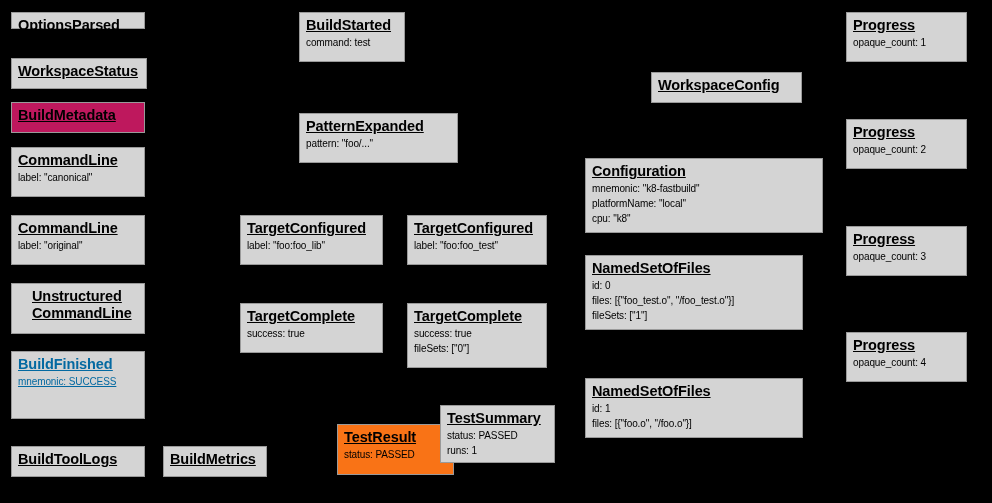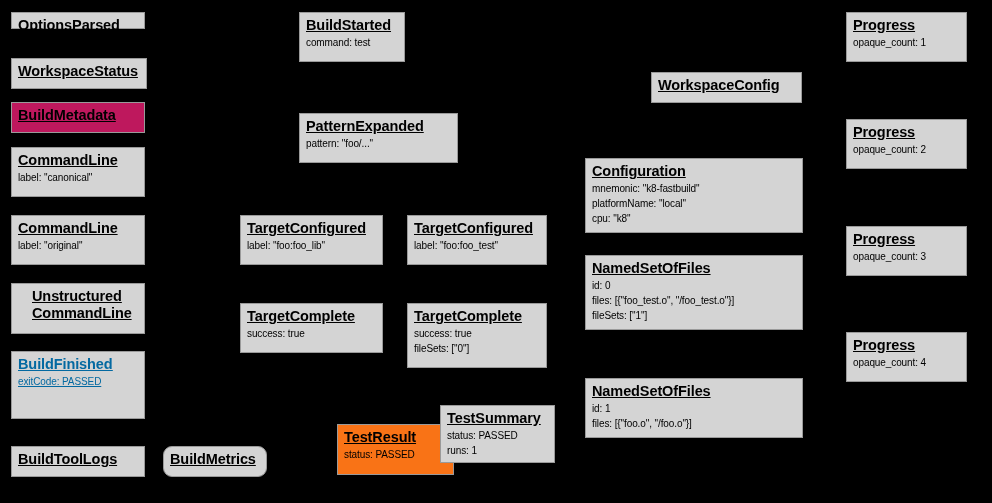--- a/index.html
+++ b/index.html
@@ -62,26 +62,26 @@
     <div class="node" style="left: 11px; top: 215px; width: 134px; height: 50px; background: rgb(212, 212, 212); border-color: rgb(154, 154, 154); color: rgb(0, 0, 0);">
       <div class="node-title">CommandLine</div>
       <div class="node-fields">label: "original"</div>
     </div>
     <div class="node" style="left: 11px; top: 283px; width: 134px; height: 51px; background: rgb(212, 212, 212); border-color: rgb(154, 154, 154); color: rgb(0, 0, 0); padding-left: 20px;">
       <div class="node-title">Unstructured
 CommandLine</div>
     </div>
     <div class="node" style="left: 11px; top: 351px; width: 134px; height: 68px; background: rgb(212, 212, 212); border-color: rgb(154, 154, 154); color: #0369a1; text-decoration: underline;">
       <div class="node-title">BuildFinished</div>
-      <div class="node-fields">exitCode: PASSED</div>
+      <div class="node-fields">mnemonic: SUCCESS</div>
     </div>
     <div class="node" style="left: 11px; top: 446px; width: 134px; height: 31px; background: rgb(212, 212, 212); border-color: rgb(154, 154, 154); color: rgb(0, 0, 0);">
       <div class="node-title">BuildToolLogs</div>
     </div>
-    <div class="node" style="left: 163px; top: 446px; width: 104px; height: 31px; background: rgb(212, 212, 212); border-color: rgb(154, 154, 154); color: rgb(0, 0, 0); border-radius: 9px;">
+    <div class="node" style="left: 163px; top: 446px; width: 104px; height: 31px; background: rgb(212, 212, 212); border-color: rgb(154, 154, 154); color: rgb(0, 0, 0);">
       <div class="node-title">BuildMetrics</div>
     </div>
     <div class="node" style="left: 299px; top: 12px; width: 106px; height: 50px; background: rgb(212, 212, 212); border-color: rgb(154, 154, 154); color: rgb(0, 0, 0);">
       <div class="node-title">BuildStarted</div>
       <div class="node-fields">command: test</div>
     </div>
     <div class="node" style="left: 299px; top: 113px; width: 159px; height: 50px; background: rgb(212, 212, 212); border-color: rgb(154, 154, 154); color: rgb(0, 0, 0);">
       <div class="node-title">PatternExpanded</div>
       <div class="node-fields">pattern: "foo/..."</div>
     </div>
@@ -107,21 +107,21 @@
       <div class="node-fields">status: PASSED</div>
     </div>
     <div class="node" style="left: 440px; top: 405px; width: 115px; height: 58px; background: rgb(212, 212, 212); border-color: rgb(154, 154, 154); color: rgb(0, 0, 0);">
       <div class="node-title">TestSummary</div>
       <div class="node-fields">status: PASSED
 runs: 1</div>
     </div>
     <div class="node" style="left: 651px; top: 72px; width: 151px; height: 31px; background: rgb(212, 212, 212); border-color: rgb(154, 154, 154); color: rgb(0, 0, 0);">
       <div class="node-title">WorkspaceConfig</div>
     </div>
-    <div class="node" style="left: 585px; top: 158px; width: 218px; height: 75px; background: rgb(212, 212, 212); border-color: rgb(154, 154, 154); color: rgb(0, 0, 0);">
+    <div class="node" style="left: 585px; top: 158px; width: 238px; height: 75px; background: rgb(212, 212, 212); border-color: rgb(154, 154, 154); color: rgb(0, 0, 0);">
       <div class="node-title">Configuration</div>
       <div class="node-fields">mnemonic: "k8-fastbuild"
 platformName: "local"
 cpu: "k8"</div>
     </div>
     <div class="node" style="left: 585px; top: 255px; width: 218px; height: 75px; background: rgb(212, 212, 212); border-color: rgb(154, 154, 154); color: rgb(0, 0, 0);">
       <div class="node-title">NamedSetOfFiles</div>
       <div class="node-fields">id: 0
 files: [{"foo_test.o", "/foo_test.o"}]
 fileSets: ["1"]</div>

